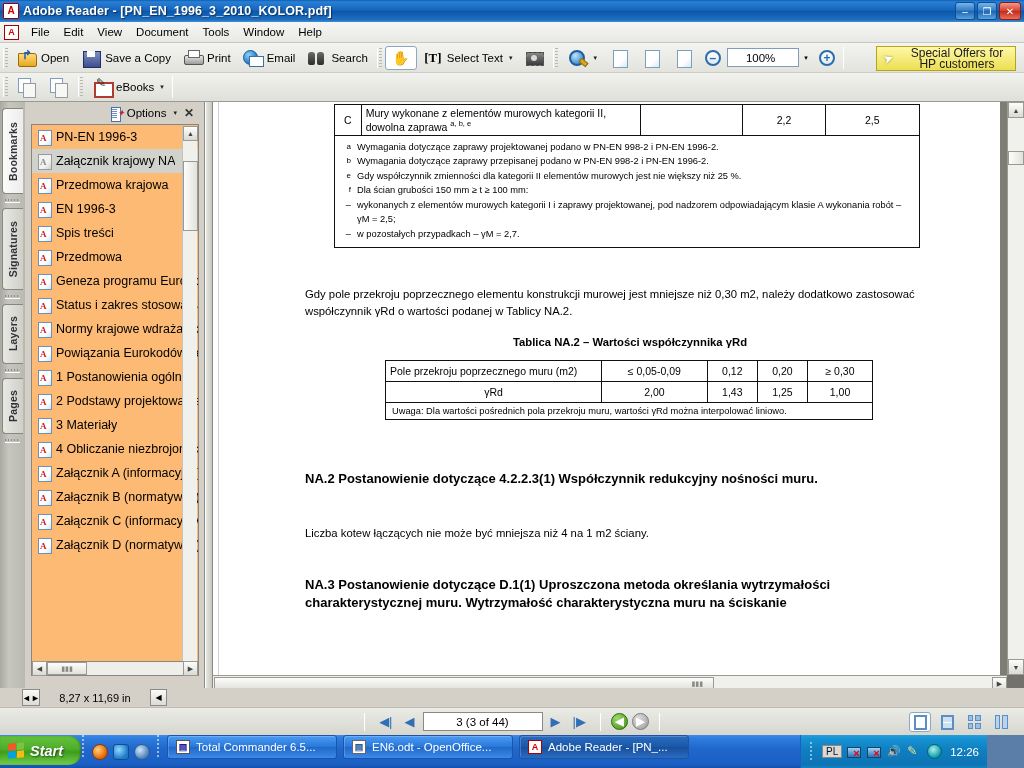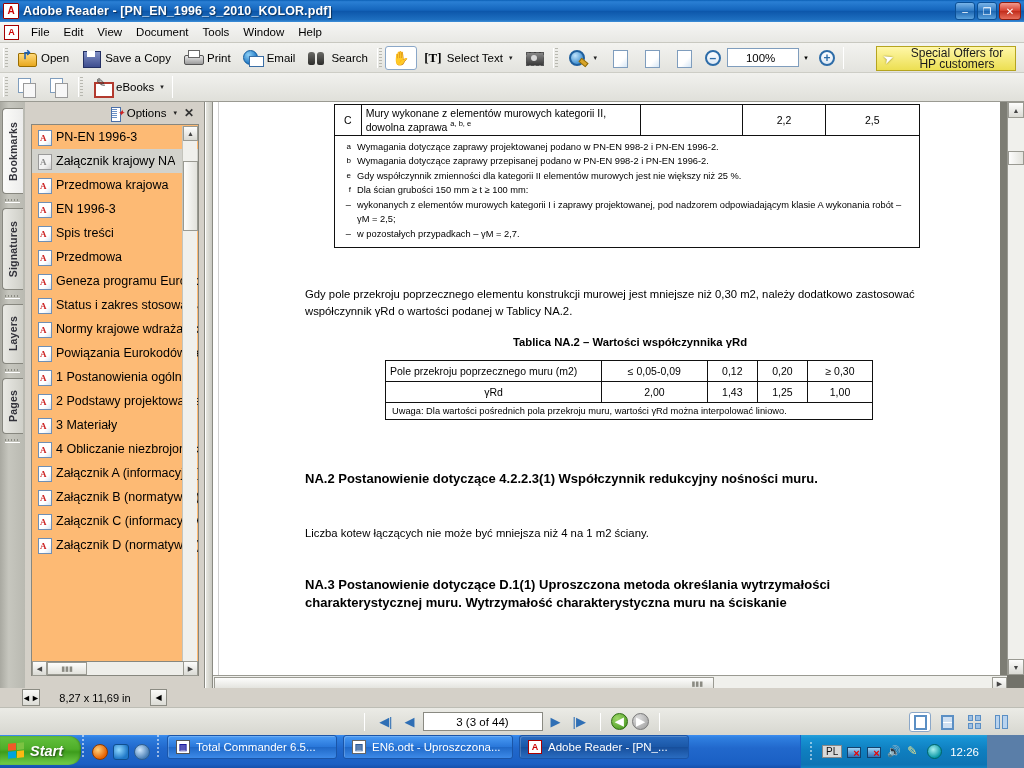--- a/index.html
+++ b/index.html
@@ -747,21 +747,21 @@
       <span class="qic ex"></span>
     </div>
     <div class="tb-grip2"></div>
 
     <div class="taskitem">
       <span class="ti-ic tc">▤</span>
       <span>Total Commander 6.5...</span>
     </div>
     <div class="taskitem">
       <span class="ti-ic oo">▤</span>
-      <span>EN6.odt - Uproszczona...</span>
+      <span>EN6.odt - OpenOffice...</span>
     </div>
     <div class="taskitem active">
       <span class="ti-ic ar">A</span>
       <span>Adobe Reader - [PN_...</span>
     </div>
 
     <div class="tray">
       <span class="tray-grip"></span>
       <span class="pl-badge">PL</span>
       <span class="tray-ic tray-net"></span>

